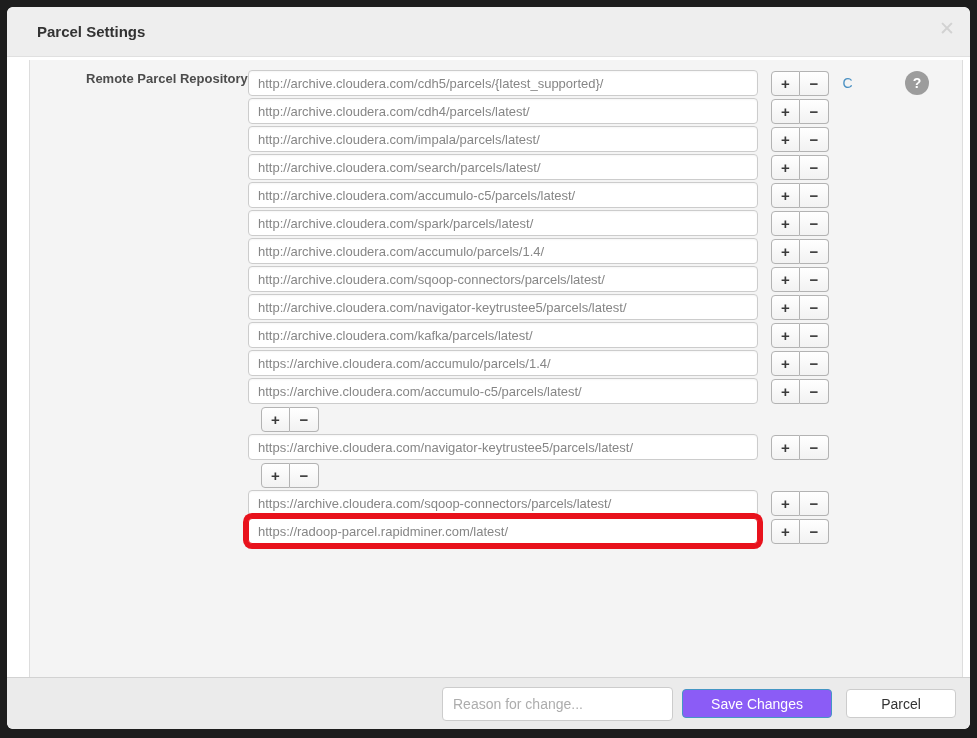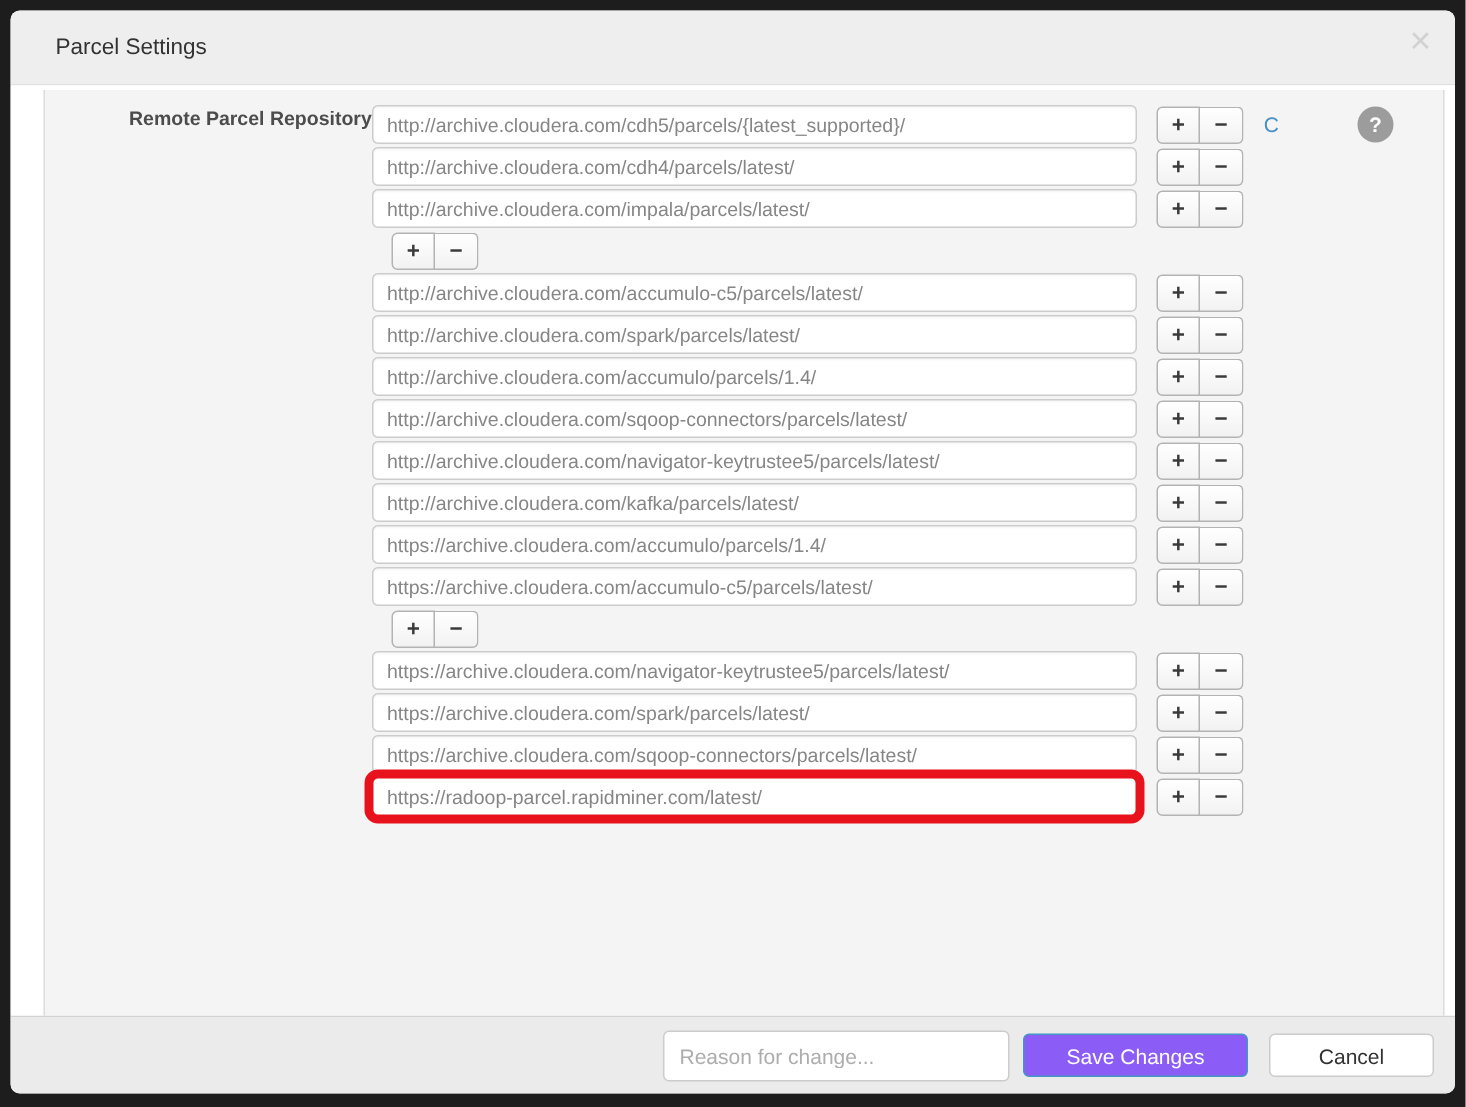--- a/index.html
+++ b/index.html
@@ -11,21 +11,21 @@
     background: #fff; border-radius: 6px; display: flex; flex-direction: column;
     overflow: hidden;
   }
 
   
   .dlg-header {
     height: 50px; flex: 0 0 50px; background: #eeeeee; border-bottom: 1px solid #e0e0e0;
     display: flex; align-items: center; padding: 0 30px; position: relative;
     border-radius: 6px 6px 0 0;
   }
-  .dlg-title { font-size: 15px; font-weight: normal; color: #333; }
+  .dlg-title { font-size: 15px; font-weight: bold; color: #333; }
   .dlg-close {
     position: absolute; right: 13px; top: 10px; color: #d2d2d2; font-size: 19px;
     font-weight: 300; cursor: pointer; line-height: 1; padding: 2px;
   }
 
   
   .dlg-body { flex: 1 1 auto; position: relative; background: #fff; }
   .config-panel {
     position: absolute; top: 3px; left: 22px; right: 7px; bottom: 0;
     background: #f4f4f4; border-left: 1px solid #dddddd; border-right: 1px solid #dddddd;
@@ -124,20 +124,21 @@
   <div class="url-row">
     <input class="url-input" type="text" value="http://archive.cloudera.com/impala/parcels/latest/" style="">
     <div class="btn-group">
       <button class="mini-btn add">+</button>
       <button class="mini-btn remove">−</button>
     </div>
 
   </div>
 
   <div class="url-row">
+    <input class="url-input" type="text" value="http://archive.cloudera.com/search/parcels/latest/" style="">
     <div class="btn-group">
       <button class="mini-btn add">+</button>
       <button class="mini-btn remove">−</button>
     </div>
 
   </div>
 
   <div class="url-row">
     <input class="url-input" type="text" value="http://archive.cloudera.com/accumulo-c5/parcels/latest/" style="">
     <div class="btn-group">
@@ -221,21 +222,20 @@
   <div class="url-row">
     <input class="url-input" type="text" value="https://archive.cloudera.com/navigator-keytrustee5/parcels/latest/" style="">
     <div class="btn-group">
       <button class="mini-btn add">+</button>
       <button class="mini-btn remove">−</button>
     </div>
 
   </div>
 
   <div class="url-row">
-    <input class="url-input" type="text" value="https://archive.cloudera.com/spark/parcels/latest/" style="">
     <div class="btn-group">
       <button class="mini-btn add">+</button>
       <button class="mini-btn remove">−</button>
     </div>
 
   </div>
 
   <div class="url-row">
     <input class="url-input" type="text" value="https://archive.cloudera.com/sqoop-connectors/parcels/latest/" style="">
     <div class="btn-group">
@@ -253,16 +253,16 @@
     </div>
 
   </div>
 </div>
     </div>
   </div>
 
   <div class="dlg-footer">
     <input class="reason-input" type="text" placeholder="Reason for change..." style="">
     <button class="save-btn">Save Changes</button>
-    <button class="cancel-btn">Cancel</button>
+    <button class="cancel-btn">Parcel</button>
   </div>
 
 </div>
 
 </body></html>

